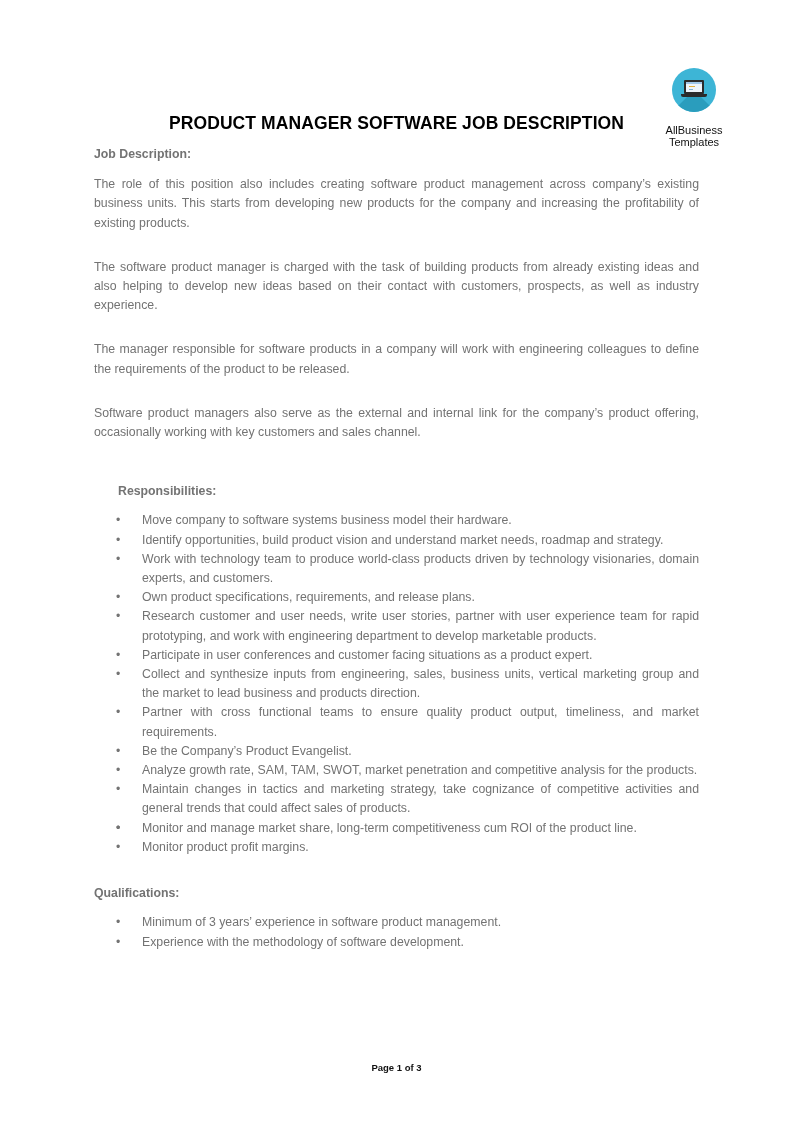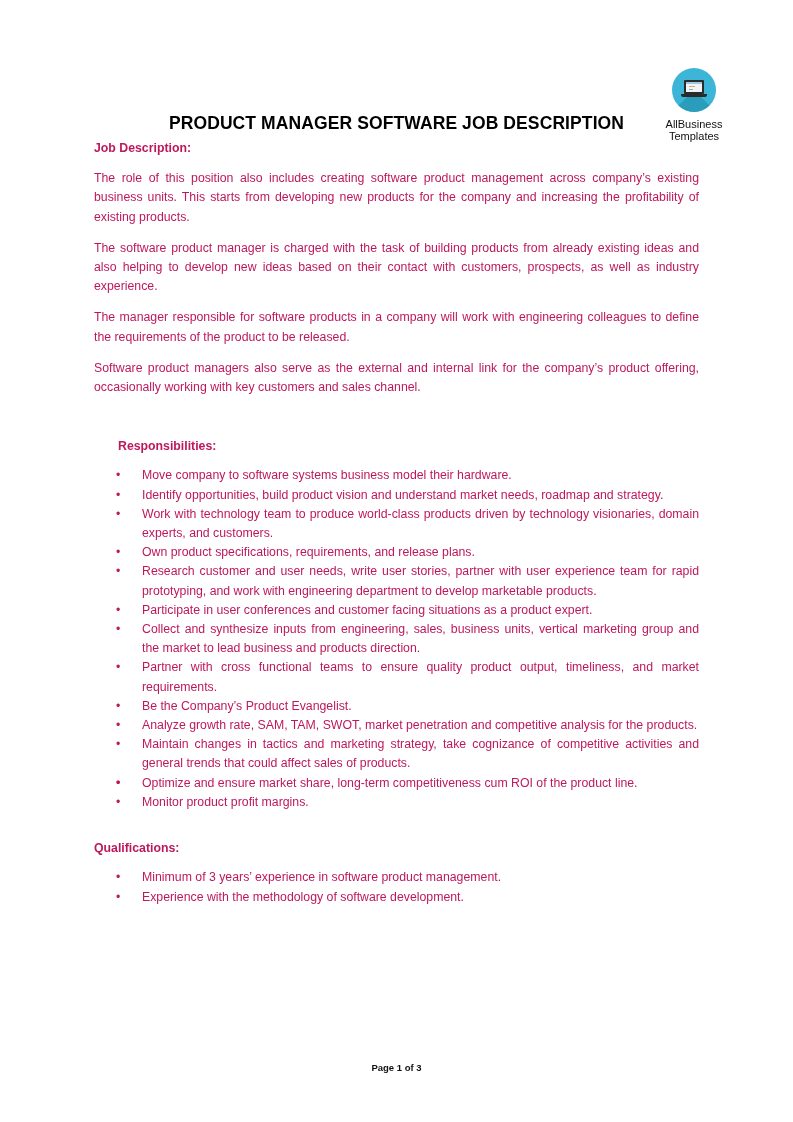--- a/index.html
+++ b/index.html
@@ -79,54 +79,54 @@
       position: absolute;
       left: 9px; top: 26px;
       width: 26px; height: 3px;
       background: #2b2b2b;
       border-radius: 0 0 2px 2px;
     }
     .logo-text {
       font-family: "Liberation Sans", sans-serif;
       font-size: 11px;
       line-height: 12px;
-      margin-top: 6px;
+      margin-top: 12px;
       color: #111;
     }
     .title {
       position: absolute;
       left: 0;
       width: 793px;
       top: 113px;
       text-align: center;
       font-family: "Liberation Sans", sans-serif;
       font-weight: bold;
       font-size: 17.5px;
       letter-spacing: 0.1px;
     }
     .content {
       position: absolute;
       left: 94px;
-      top: 139px;
+      top: 145px;
       width: 605px;
       font-family: "Liberation Sans", sans-serif;
       font-size: 12.3px;
       line-height: 19.2px;
-      color: #be185d;
+      color: #737373;
     }
     .heading {
       font-weight: bold;
       margin: 0;
     }
     p.para {
       margin: 0;
       text-align: justify;
     }
     .h-job { margin-bottom: 11px; }
-    p.para + p.para { margin-top: 12px; }
+    p.para + p.para { margin-top: 25px; }
     .h-resp { margin-top: 40px; margin-bottom: 10px; margin-left: 24px; }
     .h-qual { margin-top: 27px; margin-bottom: 10px; }
     ul.bullets {
       list-style: none;
       margin: 0;
       padding: 0;
     }
     ul.bullets li {
       position: relative;
       padding-left: 48px;
@@ -189,21 +189,21 @@
       <li><span class="bullet">•</span><span>Work with technology team to produce world-class products driven by technology visionaries, domain experts, and customers.</span></li>
       <li><span class="bullet">•</span><span>Own product specifications, requirements, and release plans.</span></li>
       <li><span class="bullet">•</span><span>Research customer and user needs, write user stories, partner with user experience team for rapid prototyping, and work with engineering department to develop marketable products.</span></li>
       <li><span class="bullet">•</span><span>Participate in user conferences and customer facing situations as a product expert.</span></li>
       <li><span class="bullet">•</span><span>Collect and synthesize inputs from engineering, sales, business units, vertical marketing group and the market to lead business and products direction.</span></li>
       <li><span class="bullet">•</span><span>Partner with cross functional teams to ensure quality product output, timeliness, and market requirements.</span></li>
       <li><span class="bullet">•</span><span>Be the Company’s Product Evangelist.</span></li>
       <li><span class="bullet">•</span><span>Analyze growth rate, SAM, TAM, SWOT, market penetration and competitive analysis for the products.</span></li>
       <li><span class="bullet">•</span><span>Maintain changes in tactics and marketing strategy, take cognizance of competitive activities and general trends that could affect sales of products.</span></li>
       <li><span class="bullet">•</span></li>
-      <li><span class="bullet">•</span><span>Optimize and ensure market share, long-term competitiveness cum ROI of the product line.</span></li>
+      <li><span class="bullet">•</span><span>Monitor and manage market share, long-term competitiveness cum ROI of the product line.</span></li>
       <li><span class="bullet">•</span><span>Monitor product profit margins.</span></li>
     </ul>
 
     <div class="heading h-qual">Qualifications:</div>
     <ul class="bullets">
       <li><span class="bullet">•</span><span>Minimum of 3 years’ experience in software product management.</span></li>
       <li><span class="bullet">•</span><span>Experience with the methodology of software development.</span></li>
     </ul>
   </div>
 

